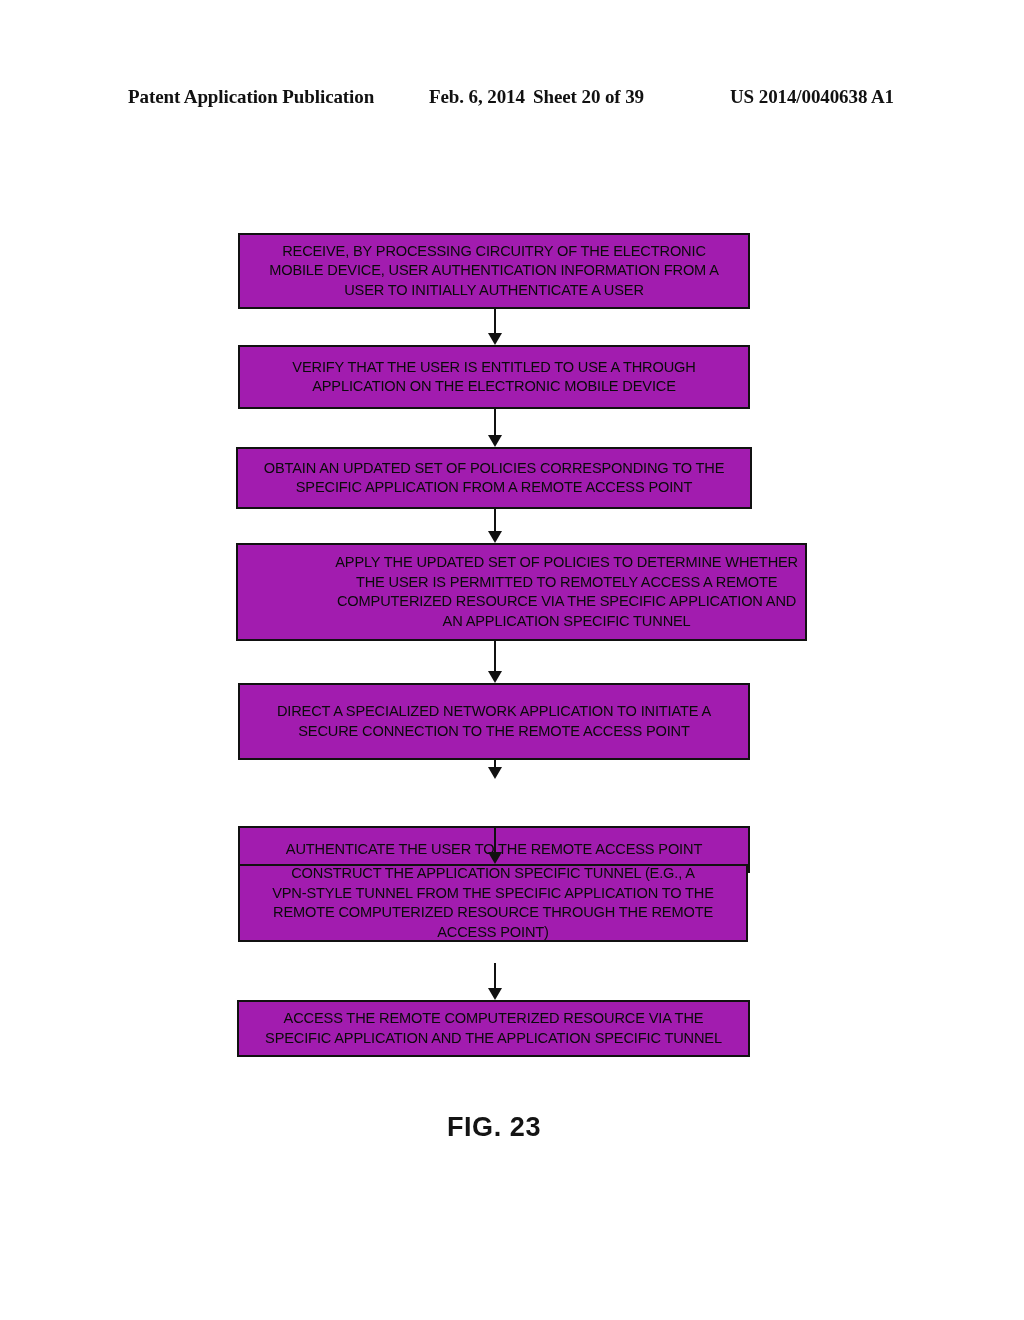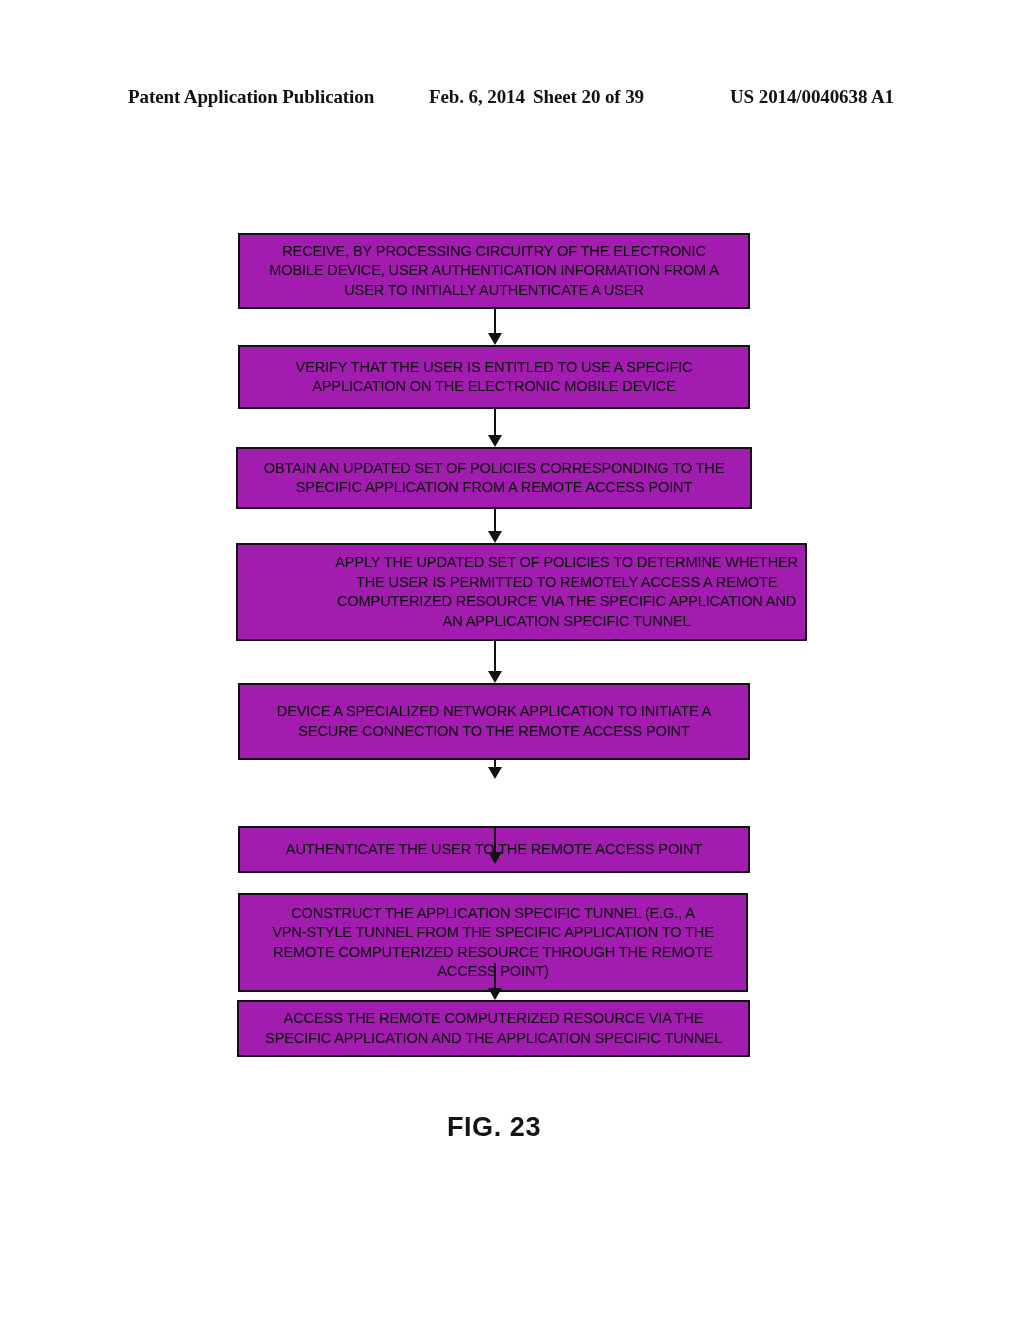--- a/index.html
+++ b/index.html
@@ -82,21 +82,21 @@
     white-space: pre-line;
   }
 
   
   #box-1 { left: 238px; top: 233px;  width: 512px; height: 76px; }
   #box-2 { left: 238px; top: 345px;  width: 512px; height: 64px; }
   #box-3 { left: 236px; top: 447px;  width: 516px; height: 62px; }
   #box-4 { left: 236px; top: 543px;  width: 571px; height: 98px; justify-content: flex-end; }
   #box-5 { left: 238px; top: 683px;  width: 512px; height: 77px; }
   #box-6 { left: 238px; top: 779px;  width: 512px; height: 47px; margin-top: 47px; }
-  #box-7 { left: 238px; top: 864px;  width: 510px; height: 99px; margin-top: 29px; }
+  #box-7 { left: 238px; top: 864px;  width: 510px; height: 78px; }
   #box-8 { left: 237px; top: 1000px; width: 513px; height: 57px; }
 
   
   .flow-arrow {
     position: absolute;
     left: 487px;
     width: 16px;
   }
   .flow-arrow .shaft {
     position: absolute;
@@ -174,21 +174,21 @@
 MOBILE DEVICE, USER AUTHENTICATION INFORMATION FROM A
 USER TO INITIALLY AUTHENTICATE A USER</span>
   </div>
 
   <div class="flow-arrow" id="arrow-1">
     <div class="shaft"></div>
     <div class="head"></div>
   </div>
 
   <div class="flow-box" id="box-2">
-    <span class="box-text">VERIFY THAT THE USER IS ENTITLED TO USE A SPECIFIC
+    <span class="box-text">VERIFY THAT THE USER IS ENTITLED TO USE A THROUGH
 APPLICATION ON THE ELECTRONIC MOBILE DEVICE</span>
   </div>
 
   <div class="flow-arrow" id="arrow-2">
     <div class="shaft"></div>
     <div class="head"></div>
   </div>
 
   <div class="flow-box" id="box-3">
     <span class="box-text">OBTAIN AN UPDATED SET OF POLICIES CORRESPONDING TO THE
@@ -206,21 +206,21 @@
 COMPUTERIZED RESOURCE VIA THE SPECIFIC APPLICATION AND
 AN APPLICATION SPECIFIC TUNNEL</span>
   </div>
 
   <div class="flow-arrow" id="arrow-4">
     <div class="shaft"></div>
     <div class="head"></div>
   </div>
 
   <div class="flow-box" id="box-5">
-    <span class="box-text">DEVICE A SPECIALIZED NETWORK APPLICATION TO INITIATE A
+    <span class="box-text">DIRECT A SPECIALIZED NETWORK APPLICATION TO INITIATE A
 SECURE CONNECTION TO THE REMOTE ACCESS POINT</span>
   </div>
 
   <div class="flow-arrow" id="arrow-5">
     <div class="shaft"></div>
     <div class="head"></div>
   </div>
 
   <div class="flow-box" id="box-6">
     <span class="box-text">AUTHENTICATE THE USER TO THE REMOTE ACCESS POINT</span>

